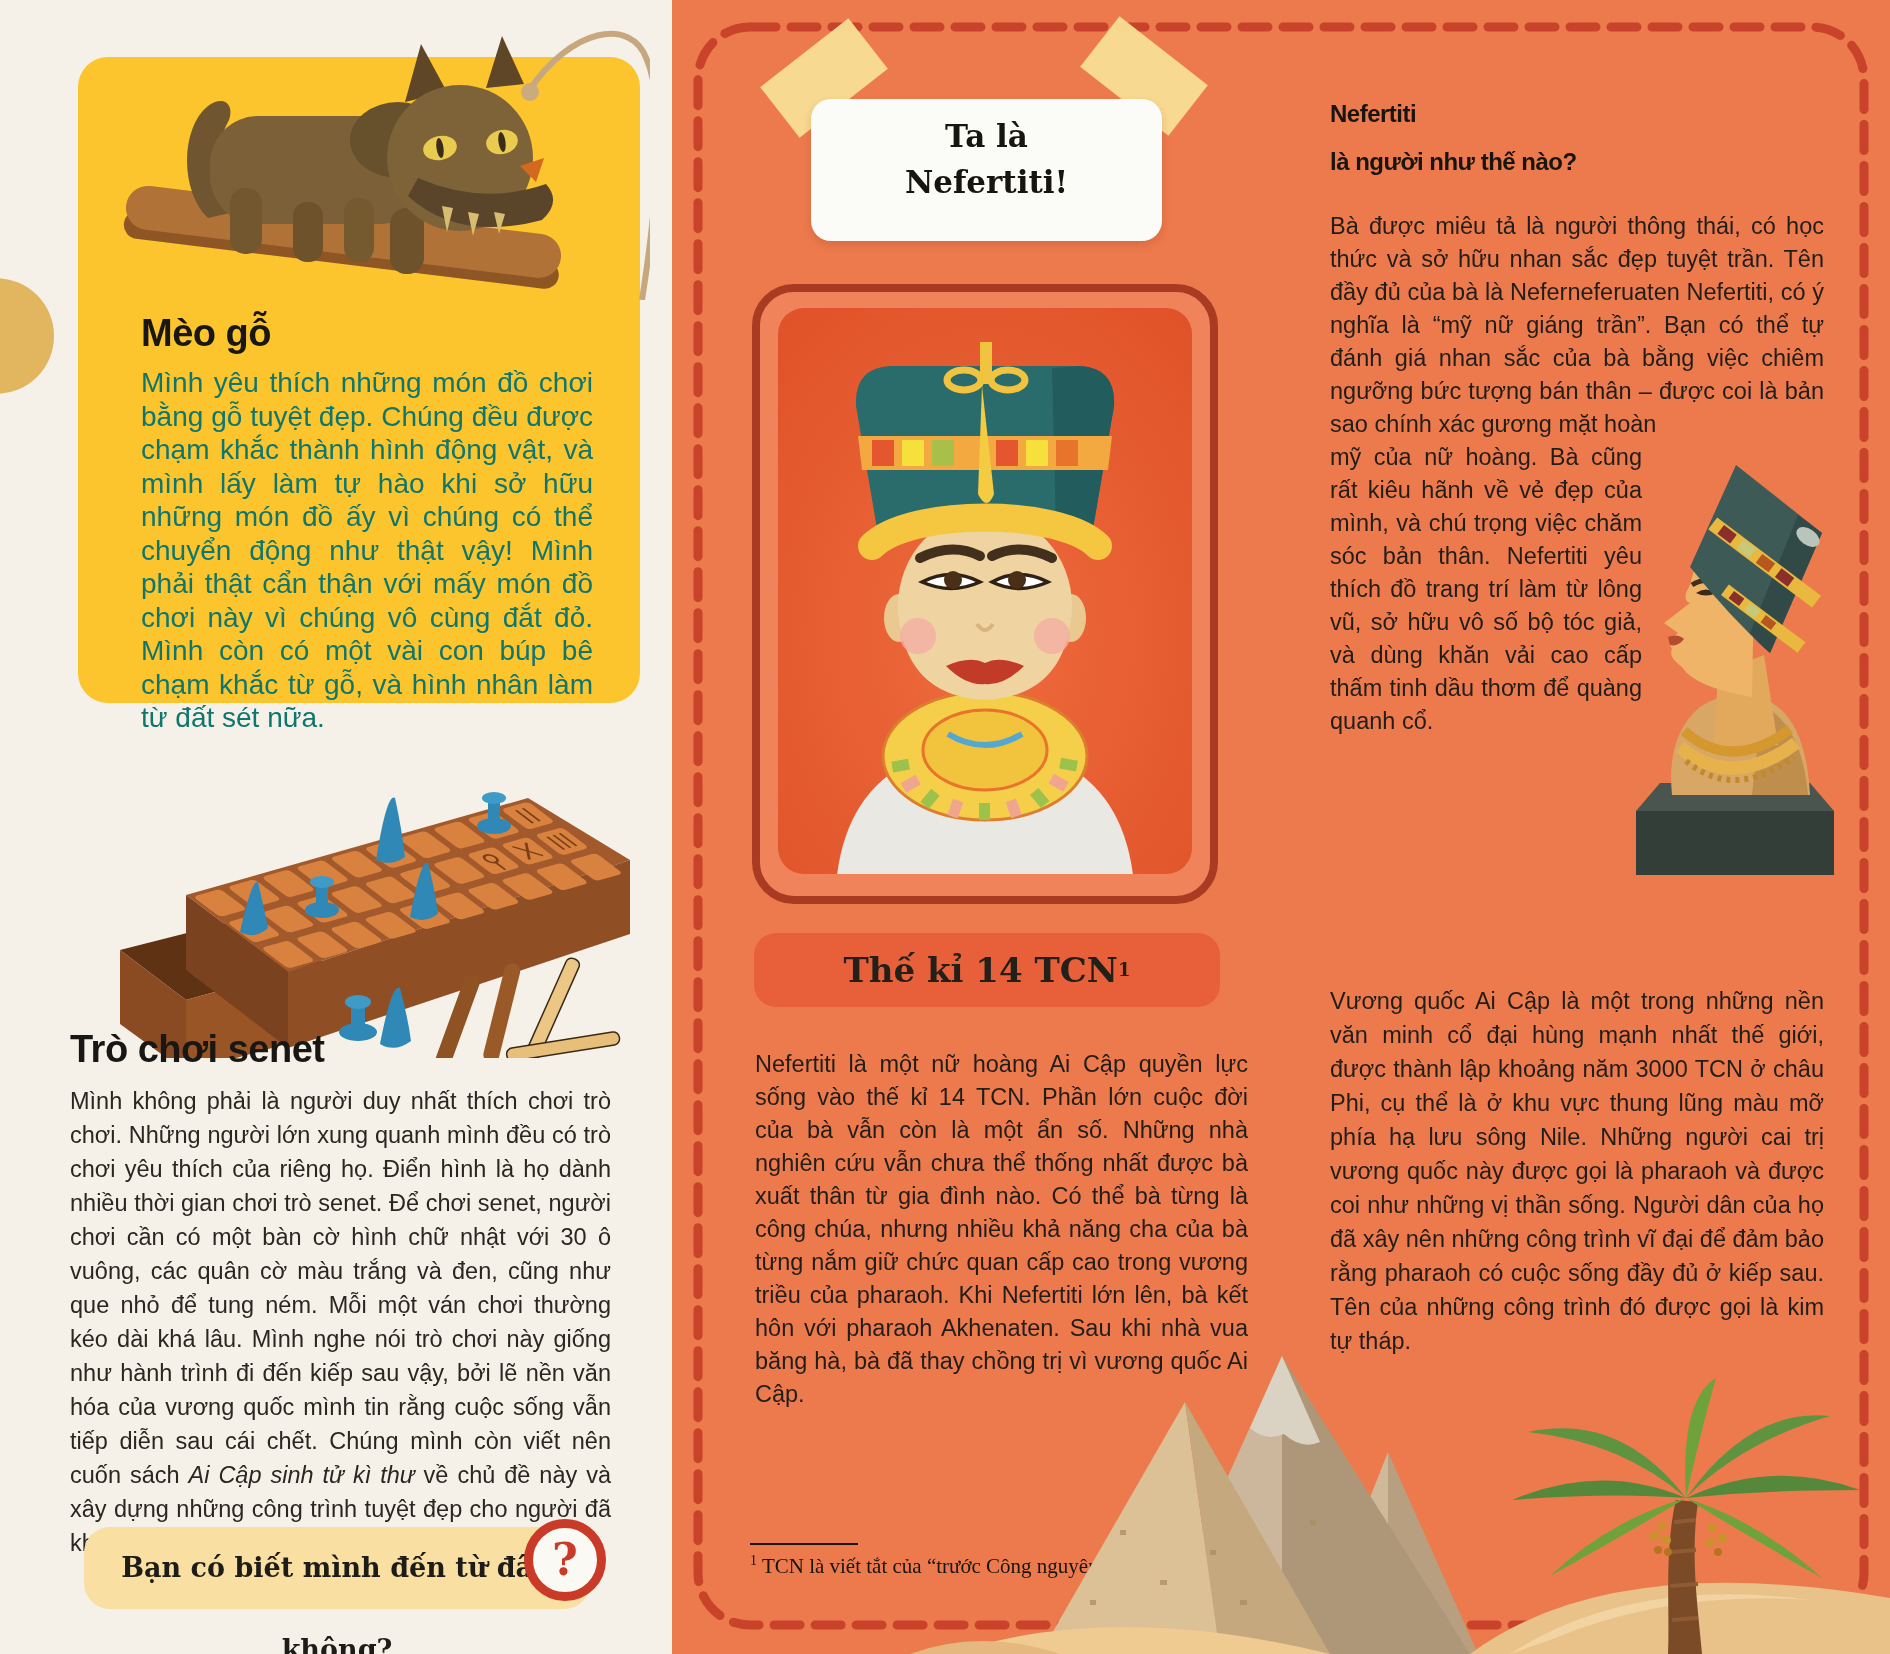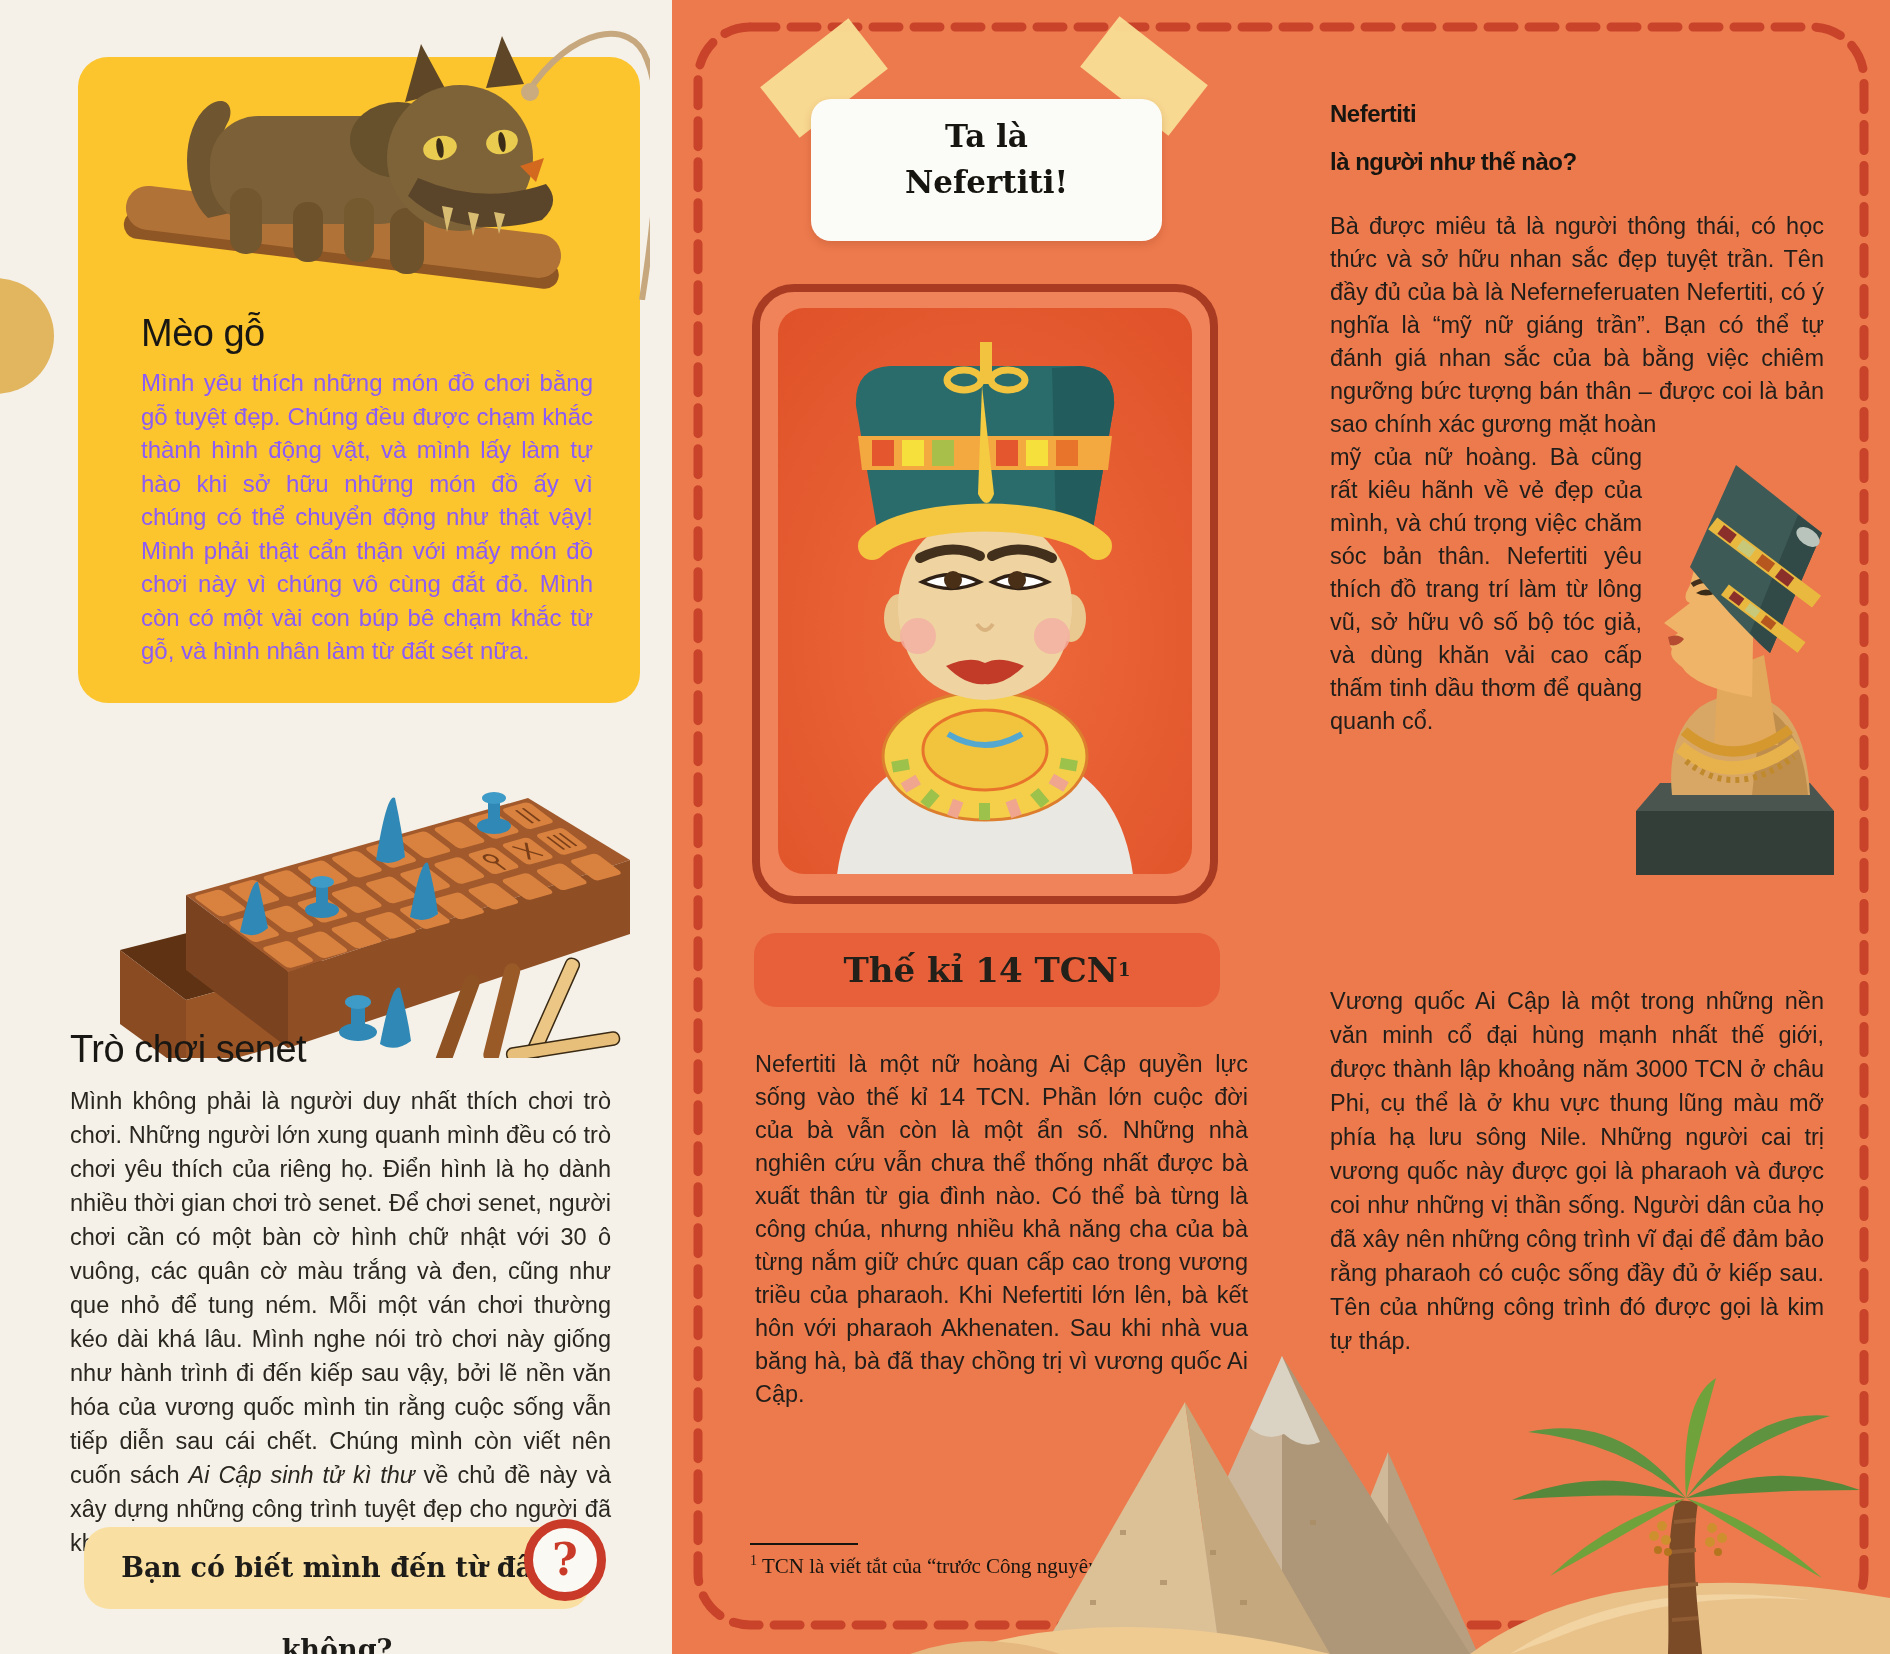--- a/index.html
+++ b/index.html
@@ -2,23 +2,23 @@
 <html><head>
 <meta charset="utf-8">
 <style>
   html,body{margin:0;padding:0;}
   #page{position:relative;width:1890px;height:1654px;background:#F5F1E8;overflow:hidden;
         font-family:"Liberation Sans",sans-serif;color:#262420;}
   .abs{position:absolute;}
   
   #yellow-card{left:78px;top:57px;width:562px;height:646px;background:#FCC42D;border-radius:30px;}
   #gold-circle{left:-62px;top:278px;width:116px;height:116px;border-radius:50%;background:#E2B55F;}
-  .h-left{font-weight:normal;font-size:38px;letter-spacing:-.5px;color:#191713;}
+  .h-left{font-weight:bold;font-size:38px;letter-spacing:-.5px;color:#191713;}
   #cat-heading{left:141px;top:312px;}
-  #cat-body{left:141px;top:366px;width:452px;font-size:24px;line-height:33.5px;text-align:justify;color:#8b5cf6;}
+  #cat-body{left:141px;top:366px;width:452px;font-size:28px;line-height:33.5px;text-align:justify;color:#0f766e;}
   #senet-heading{left:70px;top:1028px;}
   #senet-body{left:70px;top:1084px;width:541px;font-size:23.5px;line-height:34px;text-align:justify;color:#2A2721;}
   #question-pill{left:84px;top:1527px;width:506px;height:82px;background:#F9E0A2;border-radius:26px;}
   #question-pill span{display:block;text-align:center;line-height:82px;
       font-family:"DejaVu Serif",serif;font-weight:bold;font-size:27px;color:#1E1C18;}
   #question-badge{left:524px;top:1519px;width:82px;height:82px;box-sizing:border-box;border:9px solid #C93A28;
       border-radius:50%;background:#FBF9F4;text-align:center;}
   #question-badge span{font-family:"DejaVu Serif",serif;font-weight:bold;font-size:44px;line-height:64px;color:#C93A28;}
   
   #panel{left:672px;top:0;width:1218px;height:1654px;background:#ED7A4D;}

